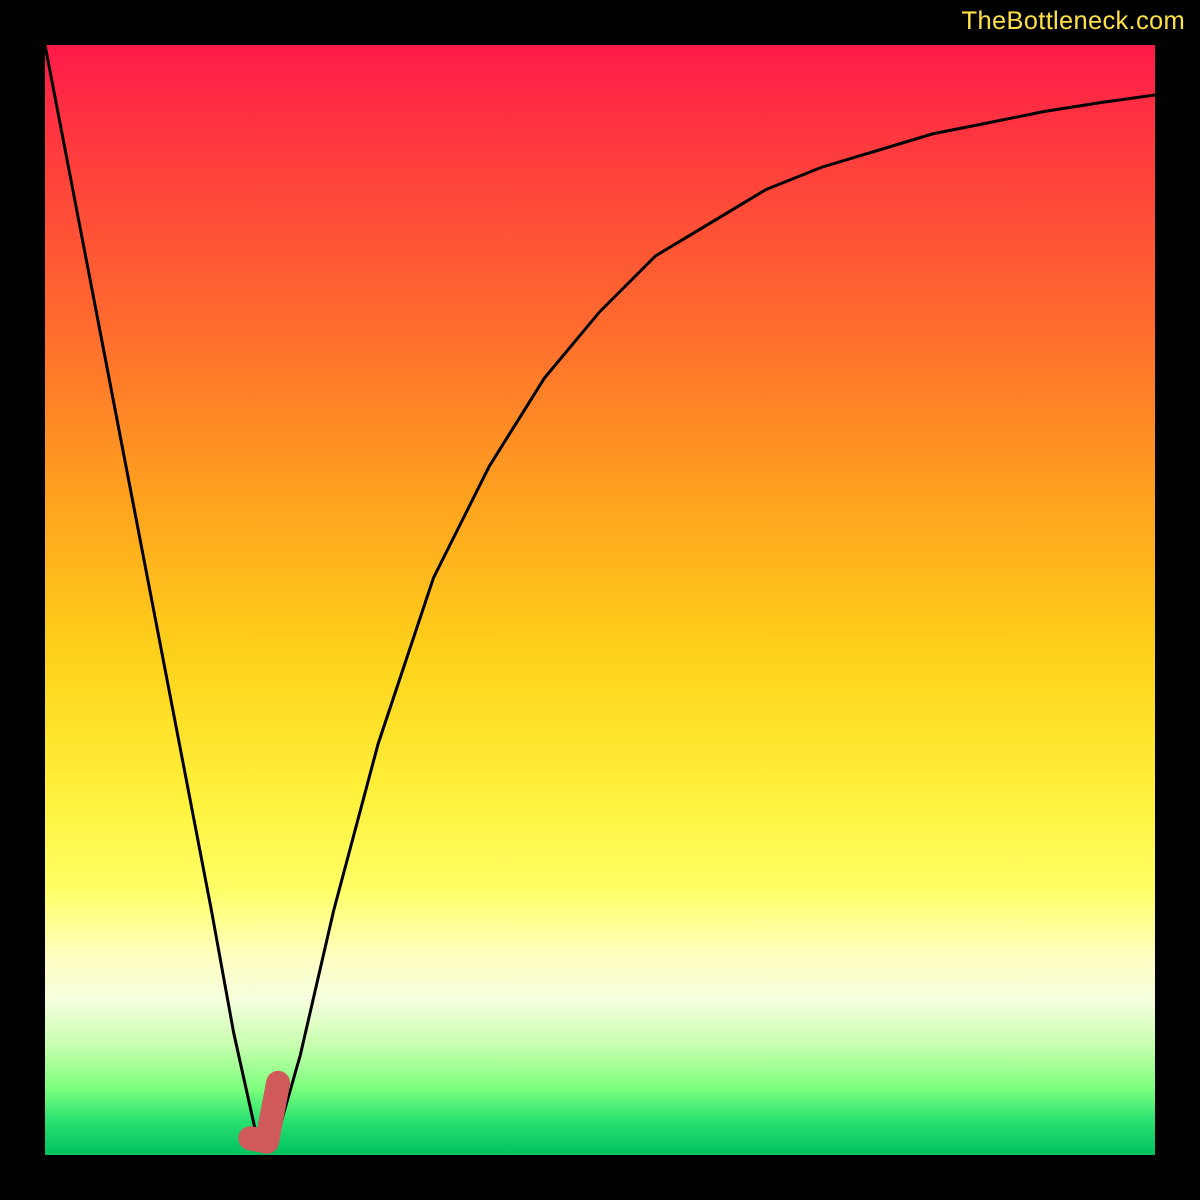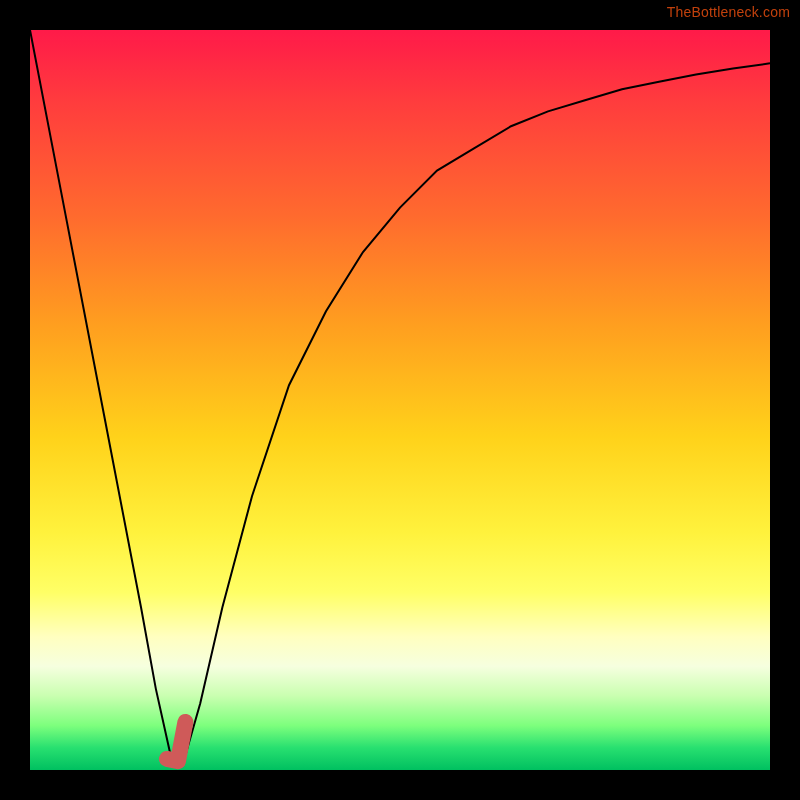--- a/index.html
+++ b/index.html
@@ -59,22 +59,22 @@
     stroke: #cf5a59;
     stroke-width: 16;
     stroke-linecap: round;
     stroke-linejoin: round;
     fill: none;
   }
   .attribution {
     position: absolute;
     top: 4px;
     right: 10px;
-    color: #c2410c;
-    font-size: 14px;
+    color: #fde047;
+    font-size: 17px;
     letter-spacing: 0.2px;
   }
 </style>
 </head>
 <body>
 
 <div class="frame">
 
   <div class="plot-area">
     <div class="gradient-bg"></div>

